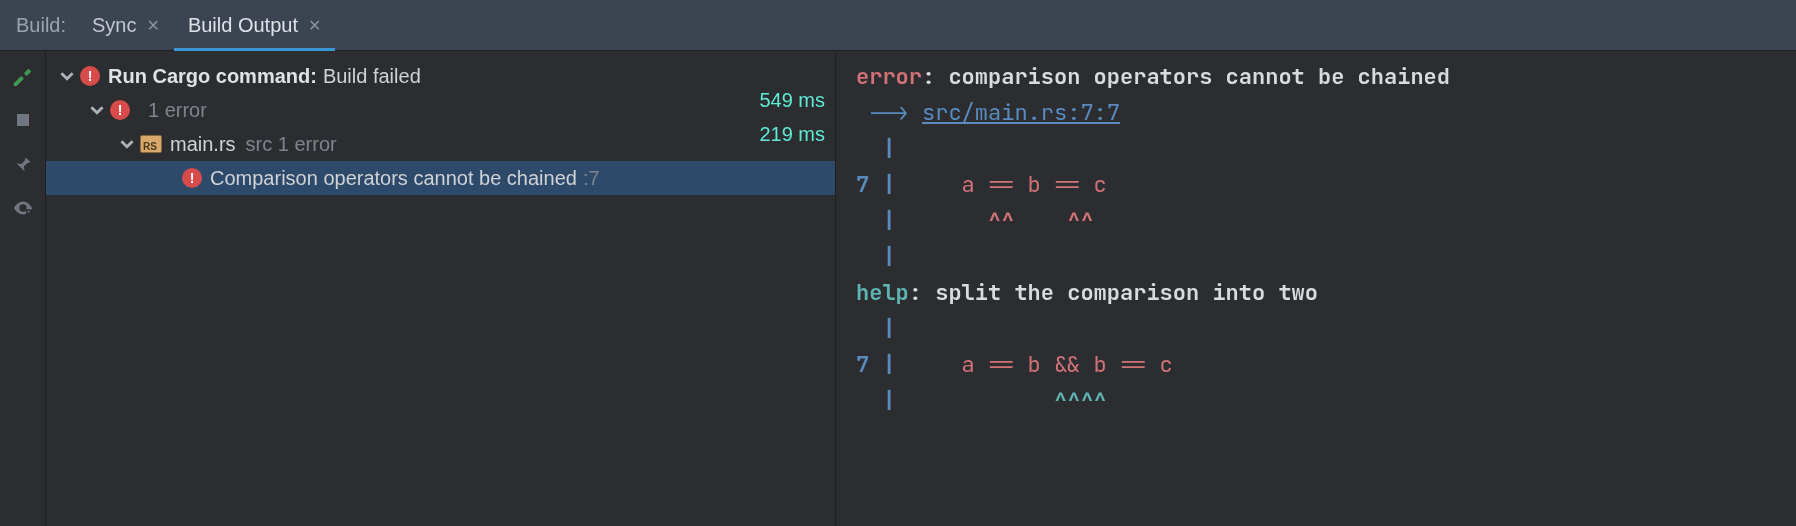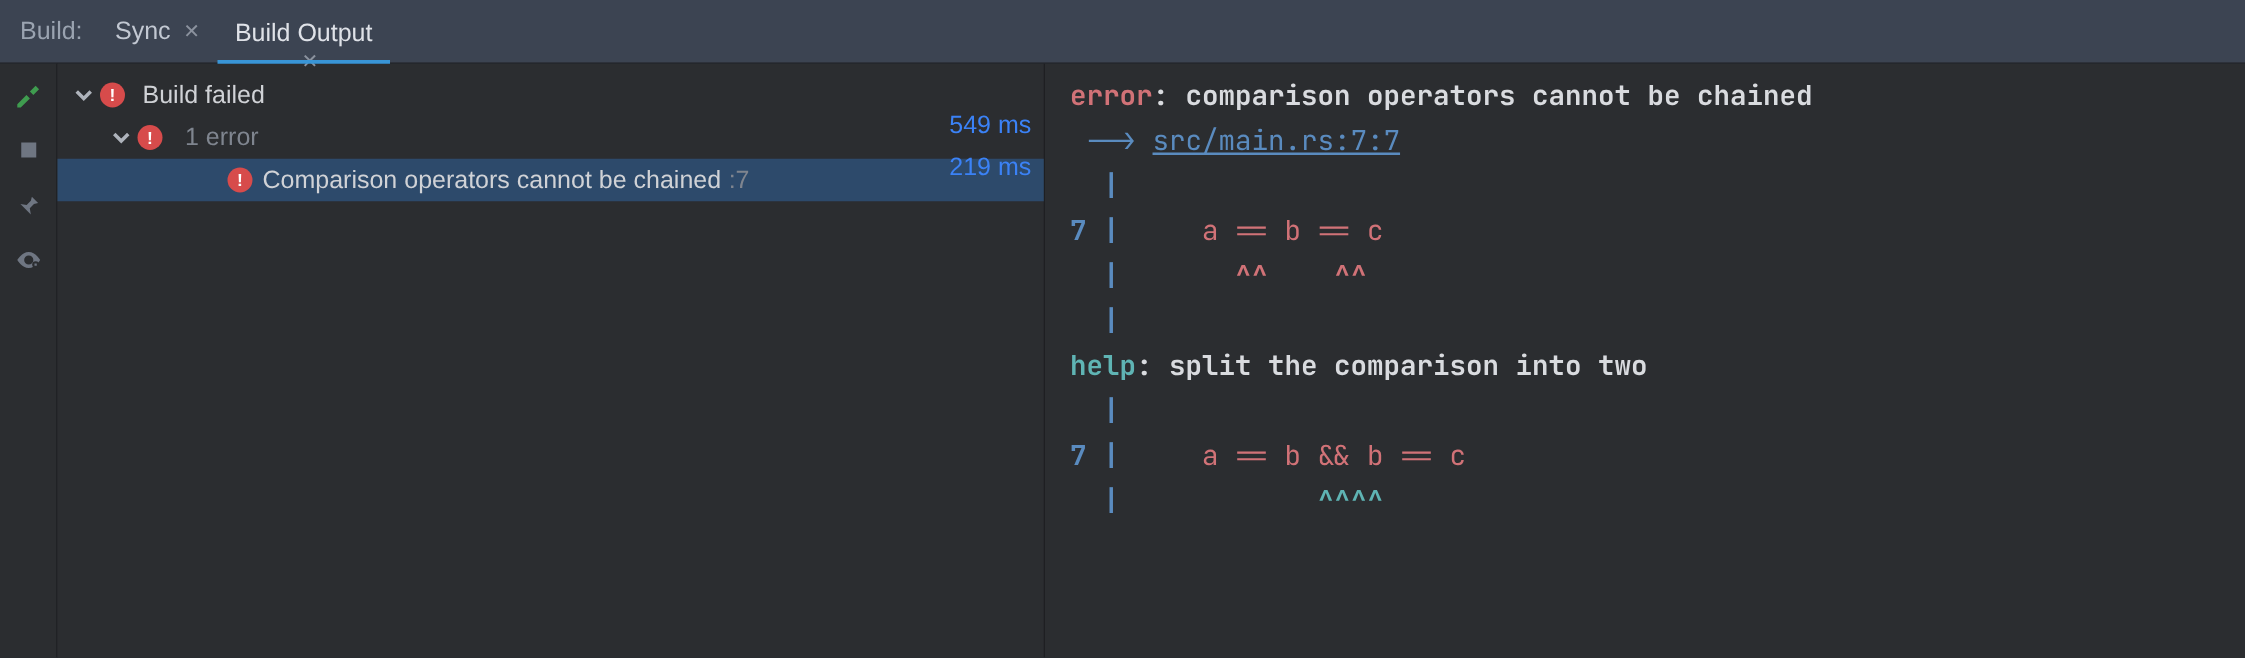--- a/index.html
+++ b/index.html
@@ -30,21 +30,20 @@
     align-items: center;
     padding: 16px 14px;
     height: 100%;
     color: #c2c8d2;
     font-size: 20px;
     cursor: pointer;
     position: relative;
   }
   .tab.active {
     color: #dfe2e8;
-    flex-direction: column;
   }
   .tab.active::after {
     content: "";
     position: absolute;
     left: 0; right: 0; bottom: -1px;
     height: 3px;
     background: #3995d6;
   }
   .tab .close {
     margin-left: 10px;
@@ -110,21 +109,21 @@
     font-size: 10px;
     font-weight: 700;
     display:inline-flex;align-items:flex-end;justify-content:flex-start;
     padding: 0 2px;
     margin-right: 8px;
     border-radius: 2px;
   }
   .strong { color:#e0e2e6; font-weight:700; }
   .norm { color:#d0d2d6; }
   .dim  { color:#7f858f; }
-  .time { color:#3b82f6; margin-left:auto; padding-left:12px;margin-top:48px; }
+  .time { color:#5eead4; margin-left:auto; padding-left:12px;margin-top:48px; }
 
   .detail {
     flex: 1;
     background: #2b2d30;
     padding: 8px 20px;
     font-family: "SF Mono","JetBrains Mono",Menlo,Consolas,monospace;
     font-size: 22px;
     line-height: 36px;
     white-space: pre;
     color: #c9ccd1;
@@ -185,35 +184,46 @@
 
   <div class="tree">
 
     <div class="row" style="padding-left:12px">
       <span class="arrow">
         <svg width="14" height="14" viewBox="0 0 10 10">
             <path d="M1 3l4 4 4-4" stroke="#aeb3bb" stroke-width="2" fill="none"></path>
           </svg>
       </span>
       <span class="erricon">!</span>
+      <span class="strong">Run Cargo command:</span>
       <span class="norm" style="margin-left:6px">Build failed</span>
       <span class="time">549 ms</span>
     </div>
 
     <div class="row" style="padding-left:42px">
       <span class="arrow">
         <svg width="14" height="14" viewBox="0 0 10 10">
             <path d="M1 3l4 4 4-4" stroke="#aeb3bb" stroke-width="2" fill="none"></path>
           </svg>
       </span>
       <span class="erricon">!</span>
       <span class="dim" style="margin-left:10px">1 error</span>
       <span class="time">219 ms</span>
     </div>
 
+    <div class="row" style="padding-left:72px">
+      <span class="arrow">
+        <svg width="14" height="14" viewBox="0 0 10 10">
+            <path d="M1 3l4 4 4-4" stroke="#aeb3bb" stroke-width="2" fill="none"></path>
+          </svg>
+      </span>
+      <span class="rsicon">RS</span>
+      <span class="norm">main.rs</span>
+      <span class="dim" style="margin-left:10px">src 1 error</span>
+    </div>
 
     <div class="row sel" style="padding-left:136px">
       <span class="erricon">!</span>
       <span class="norm">Comparison operators cannot be chained</span>
       <span class="dim" style="margin-left:6px">:7</span>
     </div>
 
   </div>
 
   <div class="detail"><span class="kw-error">error</span><span class="msg">: comparison operators cannot be chained</span>

